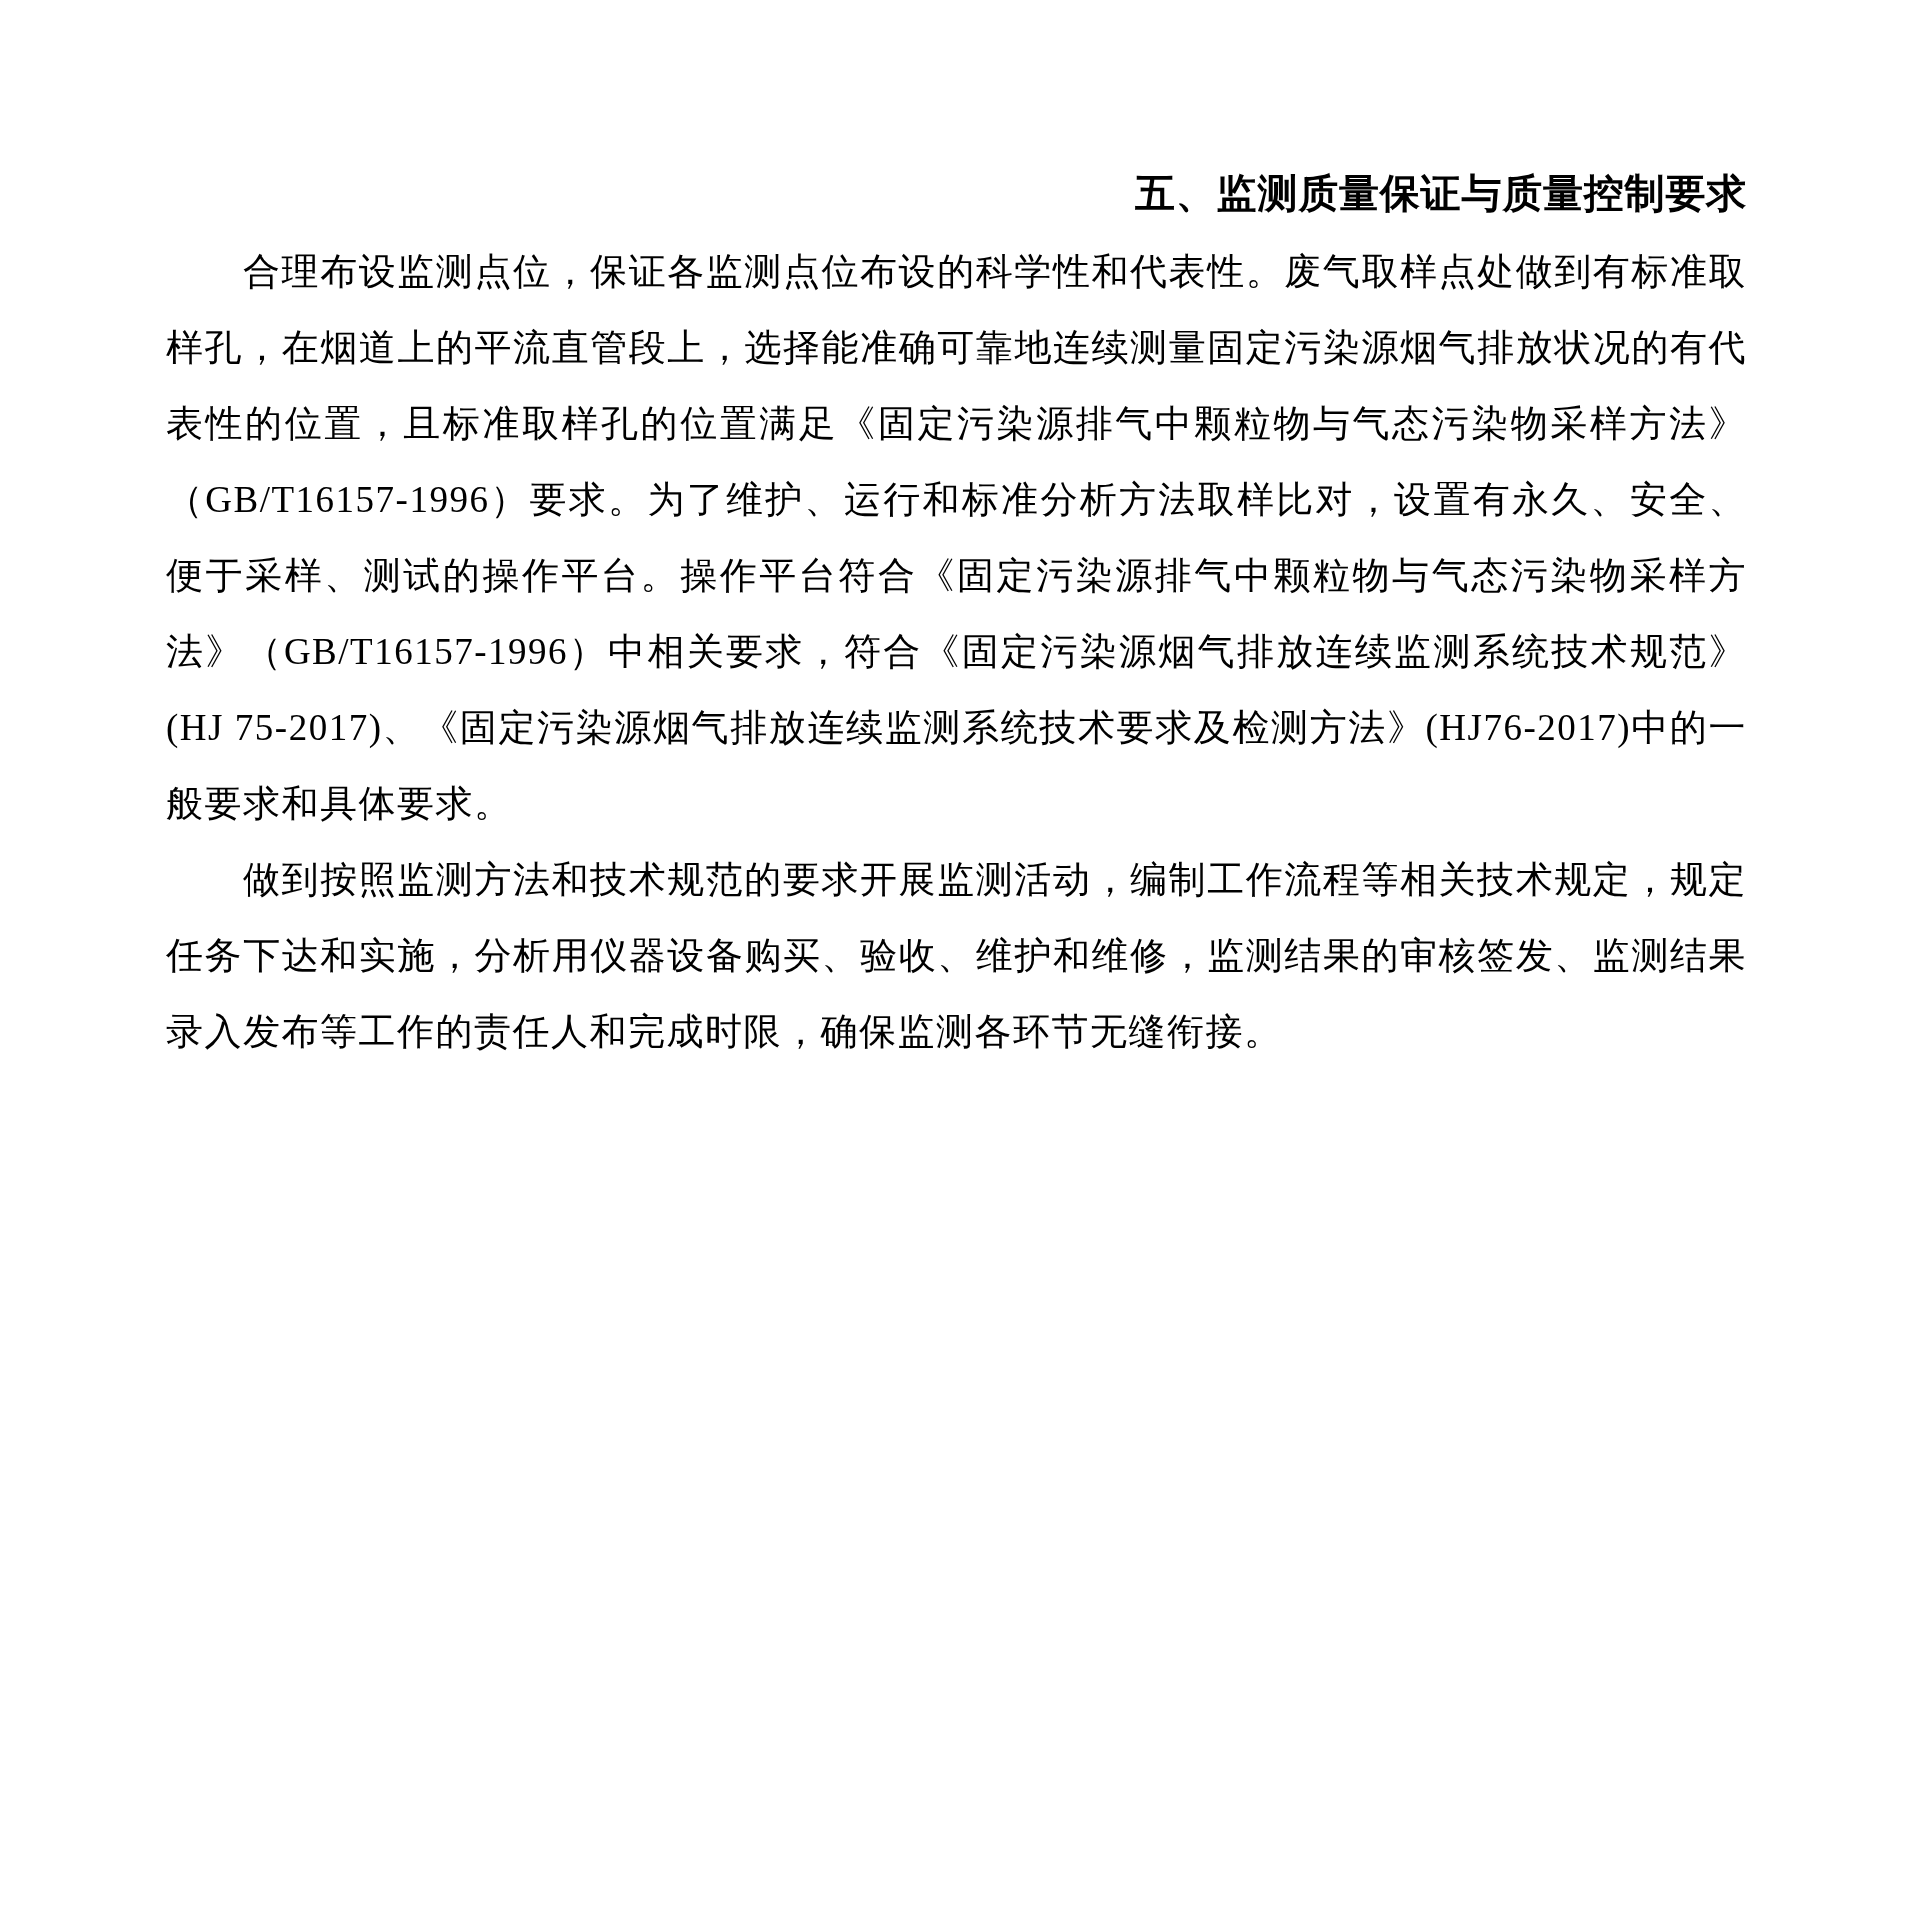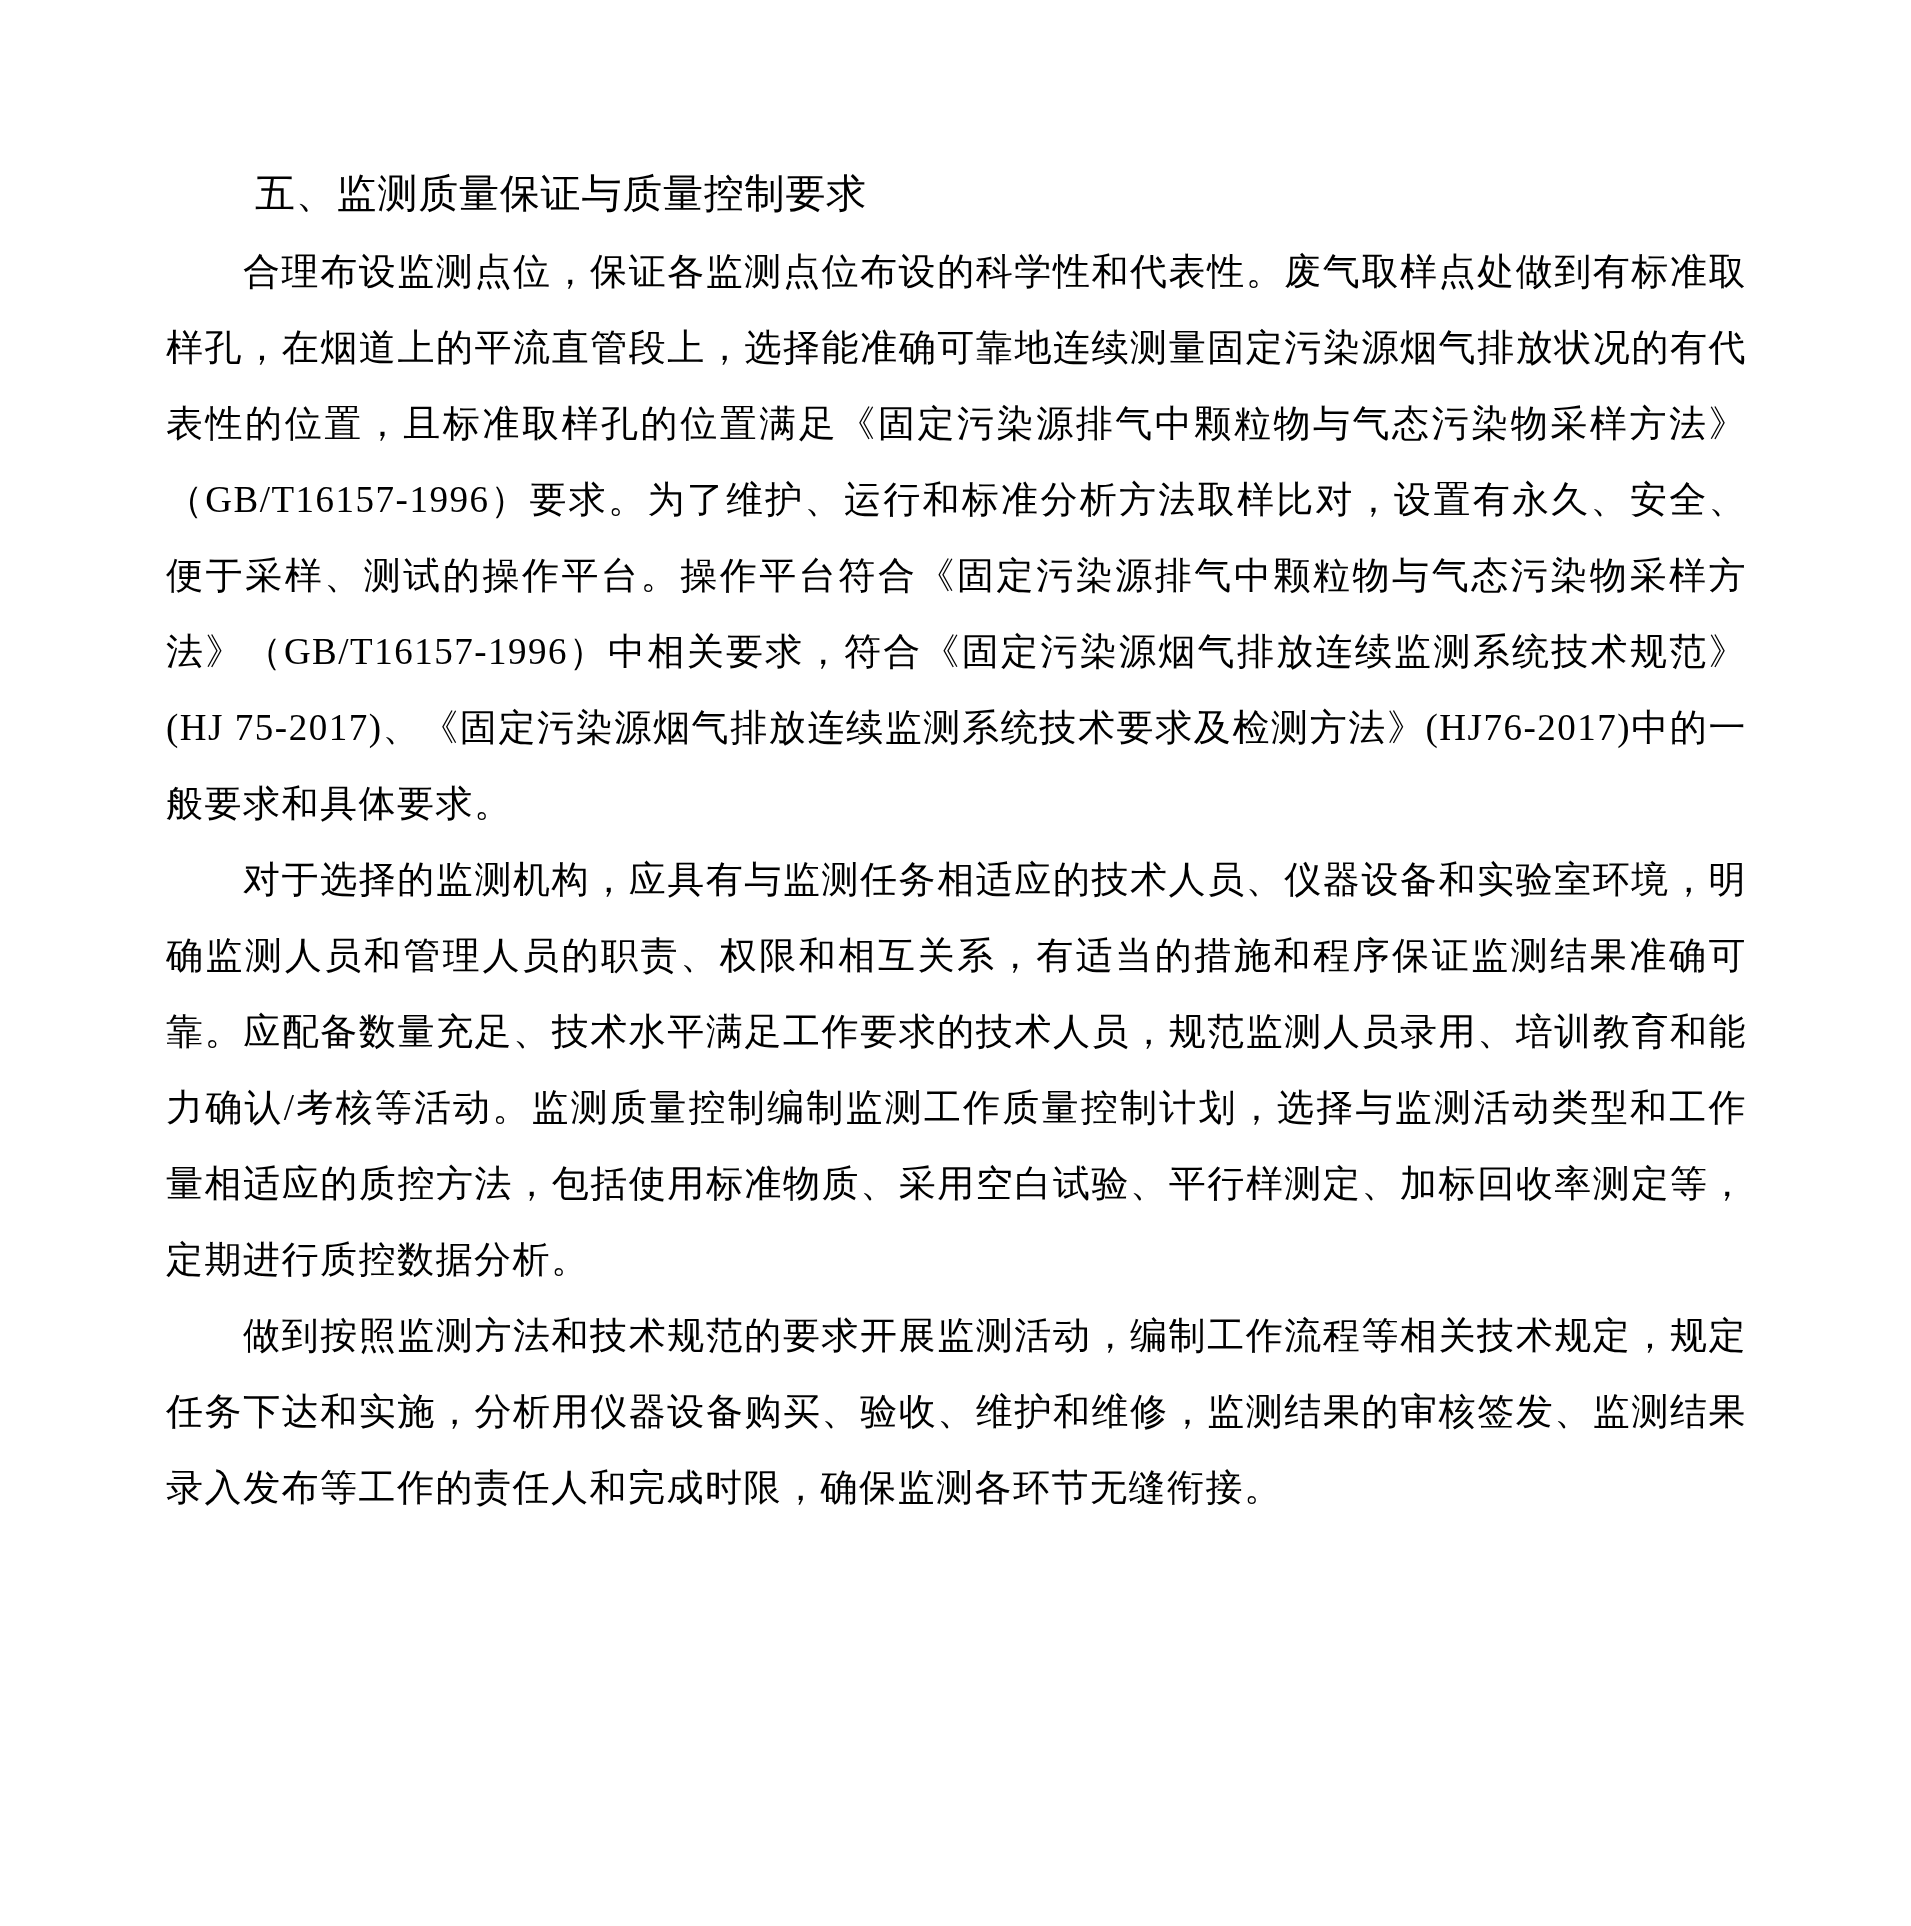--- a/index.html
+++ b/index.html
@@ -30,37 +30,36 @@
   }
   .content p {
     margin: 0;
     padding: 0;
   }
   .list-item {
     text-indent: 77px;
   }
   .section-heading {
     font-size: 40px;
-    font-weight: normal;
+    font-weight: bold;
     letter-spacing: 0.8px;
     line-height: 81px;
     margin-top: 31px !important;
     text-indent: 89px;
-    text-align: left;
+    text-align: right;
   }
   .paragraph {
     text-indent: 77px;
   }
 </style>
 </head>
 <body>
 
 <div class="page">
   <div class="content">
     <p class="section-heading">五、监测质量保证与质量控制要求</p>
     <p class="paragraph">合理布设监测点位，保证各监测点位布设的科学性和代表性。废气取样点处做到有标准取样孔，在烟道上的平流直管段上，选择能准确可靠地连续测量固定污染源烟气排放状况的有代表性的位置，且标准取样孔的位置满足《固定污染源排气中颗粒物与气态污染物采样方法》（GB/T16157-1996）要求。为了维护、运行和标准分析方法取样比对，设置有永久、安全、便于采样、测试的操作平台。操作平台符合《固定污染源排气中颗粒物与气态污染物采样方法》（GB/T16157-1996）中相关要求，符合《固定污染源烟气排放连续监测系统技术规范》(HJ 75-2017)、《固定污染源烟气排放连续监测系统技术要求及检测方法》(HJ76-2017)中的一般要求和具体要求。</p>
-    <p class="paragraph">对于选择的监测机构，应具有与监测任务相适应的技术人员、仪器设备和实验室环境，明确监测人员和管理人员的职责、权限和相互关系，有适当的措施和程序保证监测结果准确可靠。应配备数量充足、技术水平满足工作要求的技术人员，规范监测人员录用、培训教育和能力确认/考核等活动。监测质量控制编制监测工作质量控制计划，选择与监测活动类型和工作量相适应的质控方法，包括使用标准物质、采用空白试验、平行样测定、加标回收率测定等，定期进行质控数据分析。</p>
     <p class="paragraph">做到按照监测方法和技术规范的要求开展监测活动，编制工作流程等相关技术规定，规定任务下达和实施，分析用仪器设备购买、验收、维护和维修，监测结果的审核签发、监测结果录入发布等工作的责任人和完成时限，确保监测各环节无缝衔接。</p>
 
   </div>
 
 </div>
 
 
 </body></html>

